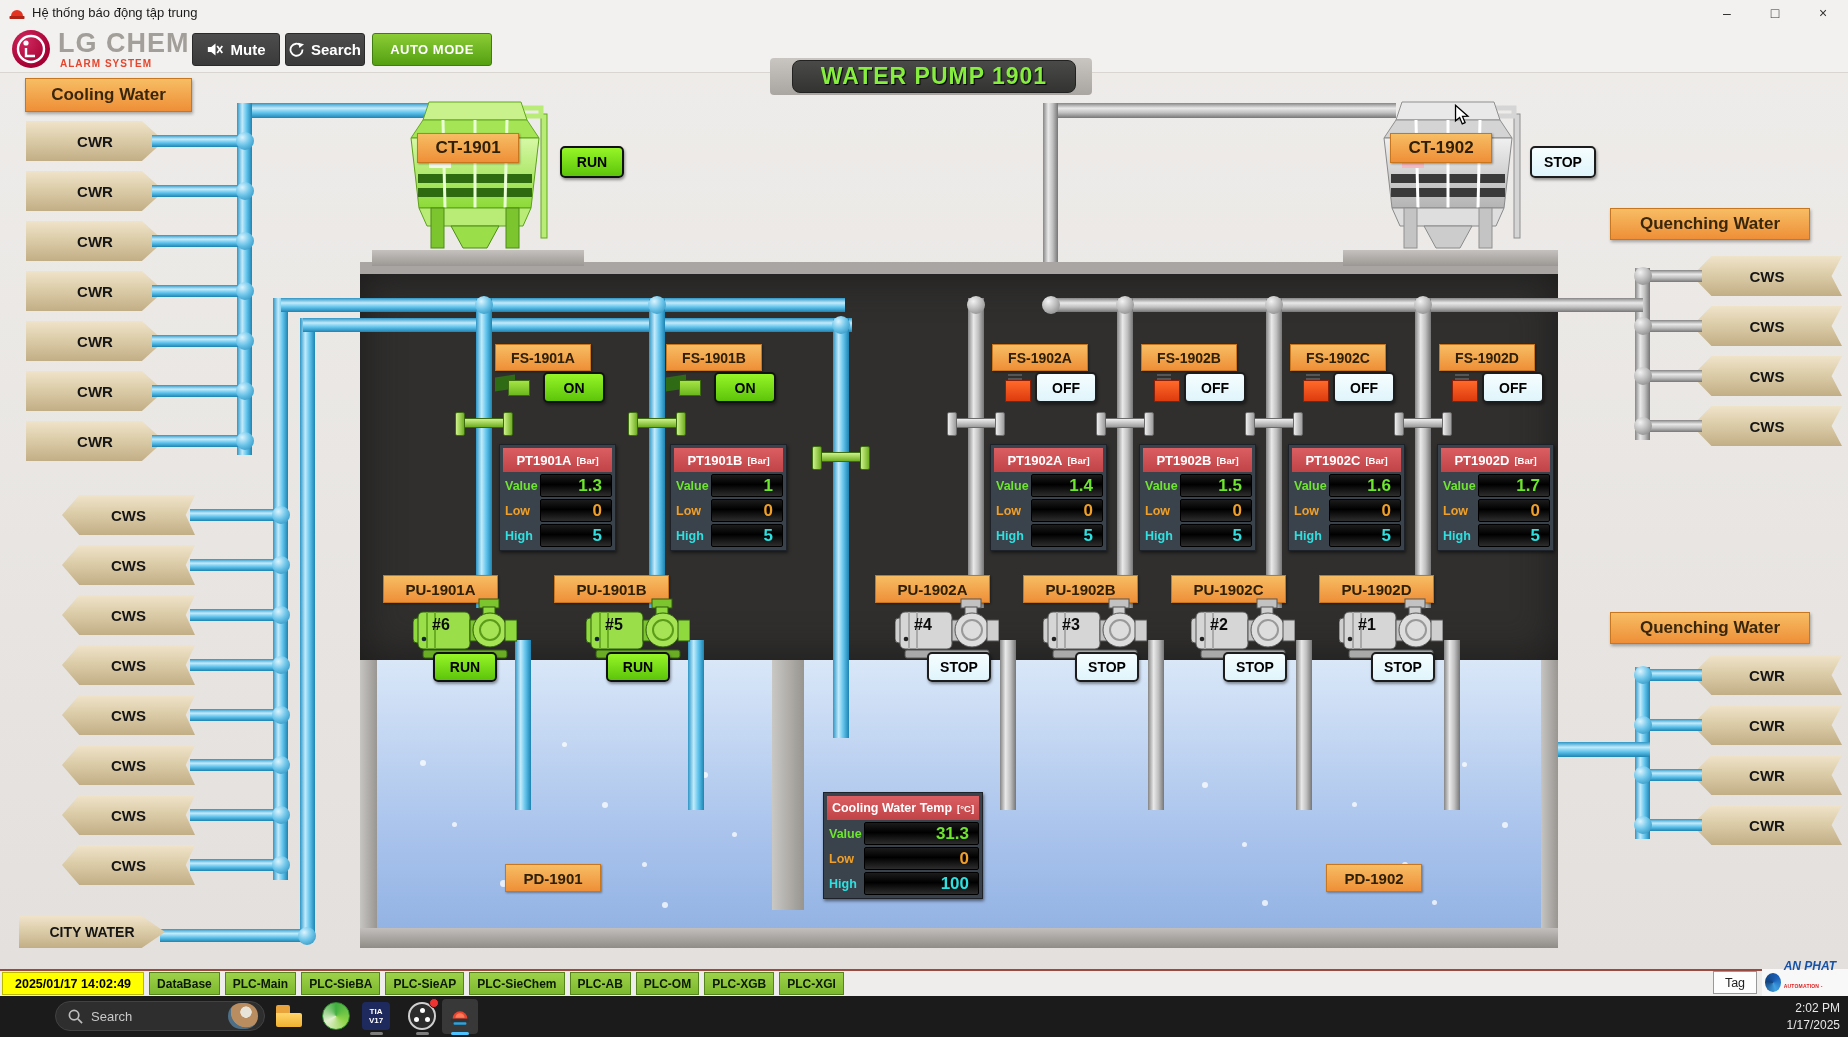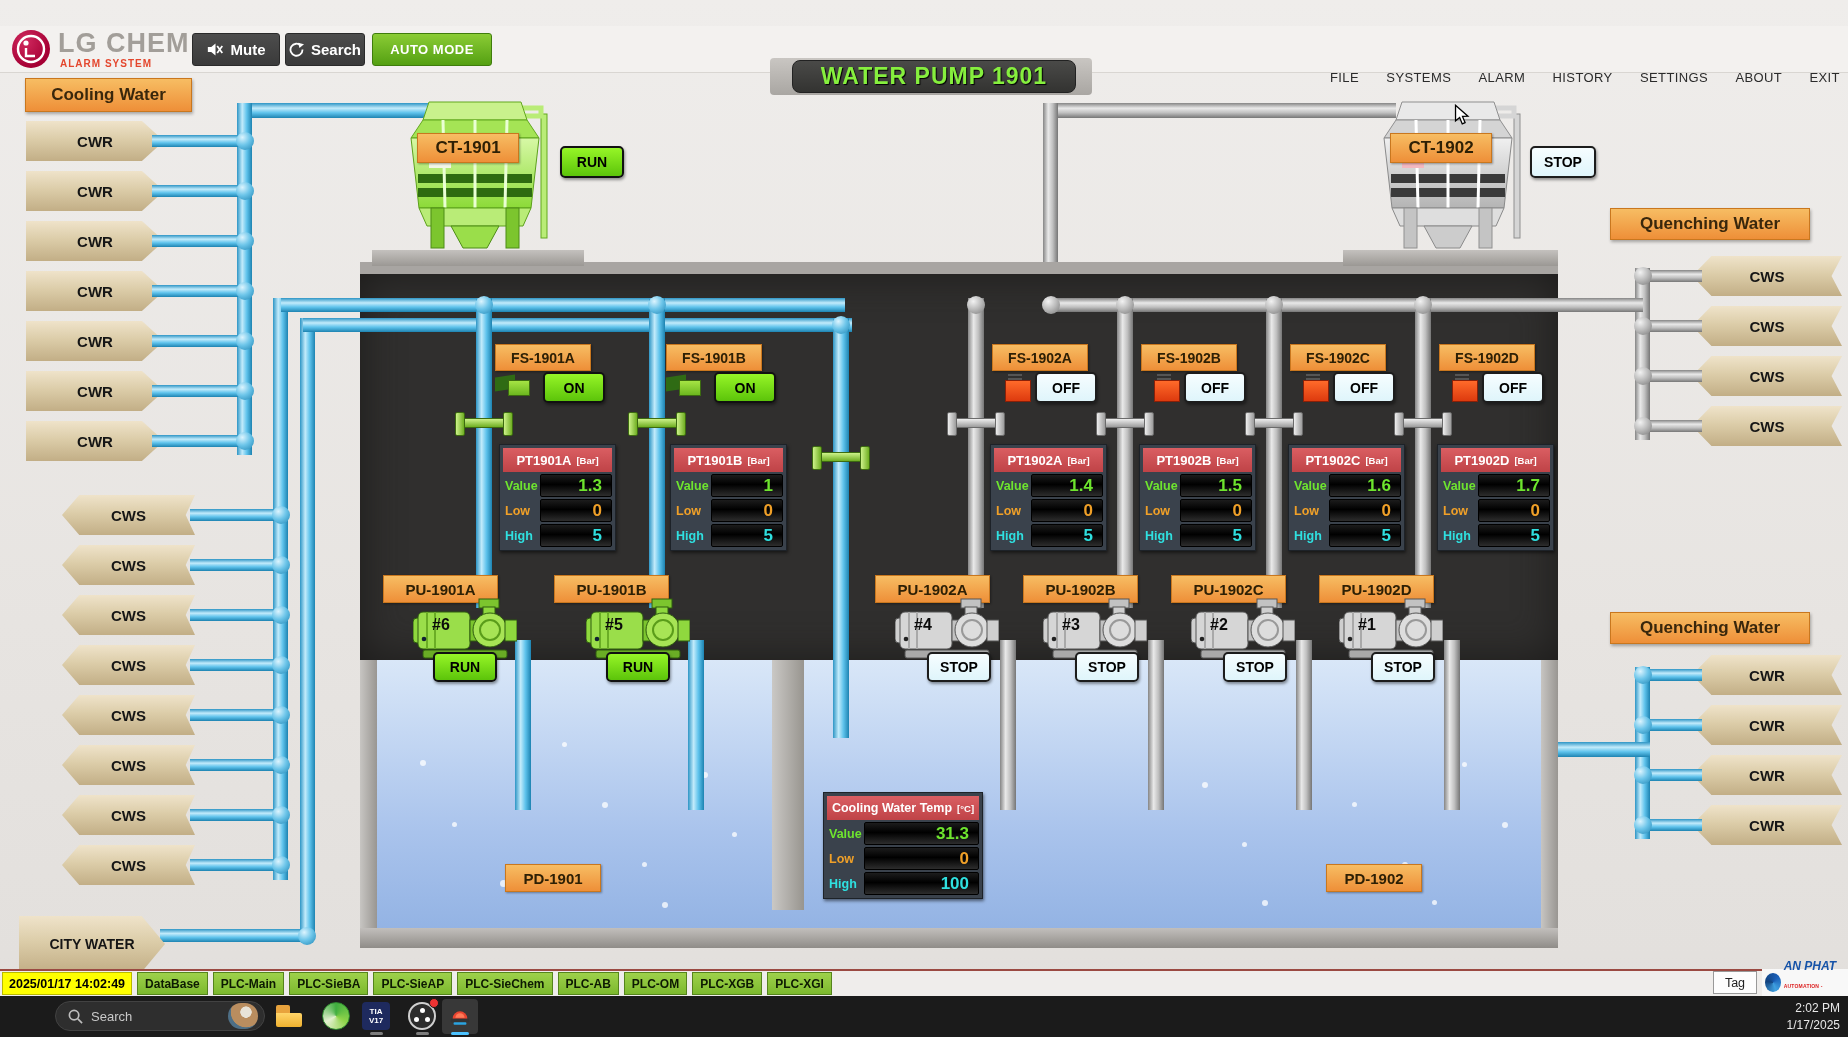--- a/index.html
+++ b/index.html
@@ -85,21 +85,21 @@
   .pt-l { width:37px; font-size:12.5px; font-weight:700; padding-left:2px; }
   .pt-v { flex:1; height:23px; background:linear-gradient(180deg,#1c1c1c,#000 45%,#2d2d2d);
           border-radius:2px; border:1px solid #000; font-size:17px; font-weight:700;
           display:flex; align-items:center; justify-content:flex-end; padding-right:9px; }
   .c-val { color:#6ee52e; } .c-low { color:#f0a028; } .c-high { color:#2fe0e0; }
 
   
   .statusbar { left:0; top:969px; width:1848px; height:27px; background:#efedeb; border-top:2px solid #9b4a42;
                display:flex; align-items:center; gap:5px; padding-left:2px; }
   .dtbox { background:#ffff00; color:#000; font-weight:700; font-size:12.5px; height:23px;
-           display:flex; align-items:center; padding:0 6px; border:1px solid #b9b900; }
+           display:flex; align-items:center; padding:0 12px; border:1px solid #b9b900; }
   .plcbtn { background:linear-gradient(180deg,#9ed14b,#7cb92e); border:1px solid #55841c; color:#0d1a02;
             font-weight:700; font-size:12px; height:23px; display:flex; align-items:center; padding:0 7px; }
   .tagbtn { position:absolute; left:1713px; top:971px; width:44px; height:23px; background:#fdfdfd; border:1px solid #999;
             font-size:12.5px; color:#222; display:flex; align-items:center; justify-content:center; }
   .vendor { position:absolute; left:1762px; top:969px; width:86px; height:27px; background:#f8f8f8;
             display:flex; align-items:center; gap:3px; padding-left:3px; }
   .vlogo { width:19px; height:19px; border-radius:50%;
            background:conic-gradient(from 40deg,#1a5fb8,#3fa0e0,#12427e,#1a5fb8); }
   .vname { font-size:12px; font-weight:800; font-style:italic; color:#1653a8; line-height:11px; }
   .vsub  { font-size:5px; font-weight:700; color:#d22; letter-spacing:.2px; }
@@ -192,20 +192,30 @@
       <rect x="57" y="22" width="8" height="21" fill="#c2c2c2" stroke="#555"></rect>
       <circle cx="77" cy="32" r="17" fill="#dddddd" stroke="#555"></circle>
       <circle cx="77" cy="32" r="10" fill="none" stroke="#999" stroke-width="2"></circle>
       <rect x="92" y="22" width="12" height="21" fill="#cfcfcf" stroke="#555"></rect>
     </symbol>
   </defs>
 </svg>
 
 <div class="screen">
 
+  <div class="abs titlebar">
+    <svg class="abs" style="left:8px;top:5px" width="18" height="16" viewBox="0 0 24 20">
+      <path d="M4 14 a8 8 0 0 1 16 0 z" fill="#e53322"></path>
+        <rect x="2" y="14" width="20" height="4" rx="1" fill="#b02315"></rect>
+    </svg>
+    <span class="abs" style="left:32px;top:5px">Hệ thống báo động tập trung</span>
+    <div class="abs win-btn" style="left:1704px">–</div>
+    <div class="abs win-btn" style="left:1752px">□</div>
+    <div class="abs win-btn" style="left:1800px">×</div>
+  </div>
 
   <div class="abs header">
     <div class="abs lg-circle">
       <svg width="38" height="38" viewBox="0 0 38 38">
         <circle cx="19" cy="19" r="13" fill="none" stroke="#fff" stroke-width="2.4"></circle>
         <circle cx="14" cy="13" r="2.6" fill="#fff"></circle>
         <path d="M14 18 v8 h9" fill="none" stroke="#fff" stroke-width="2.4"></path>
       </svg>
     </div>
     <span class="abs brand">LG CHEM</span>
@@ -226,29 +236,20 @@
       </svg>
       <span>Search</span>
     </div>
     <div class="abs hbtn automode" style="left:372px;width:120px">
       <span>AUTO MODE</span>
     </div>
 
     <div class="abs screen-title-back"></div>
     <div class="abs screen-title">WATER PUMP 1901</div>
 
-    <div class="abs menu">
-      <span>FILE</span>
-      <span>SYSTEMS</span>
-      <span>ALARM</span>
-      <span>HISTORY</span>
-      <span>SETTINGS</span>
-      <span>ABOUT</span>
-      <span>EXIT</span>
-    </div>
   </div>
 
   <div class="abs pb-h" style="left:244px;top:103px;width:196px;height:15px"></div>
   <div class="abs pb-v" style="left:237px;top:103px;width:15px;height:352px"></div>
   <div class="abs pb-v" style="left:273px;top:298px;width:15px;height:582px"></div>
   <div class="abs pb-v" style="left:300px;top:318px;width:15px;height:622px"></div>
   <div class="abs pb-h" style="left:160px;top:929px;width:146px;height:13px"></div>
 
   <div class="abs pg-h" style="left:1050px;top:103px;width:346px;height:15px"></div>
   <div class="abs pg-v" style="left:1043px;top:103px;width:15px;height:210px"></div>
@@ -299,21 +300,21 @@
   <div class="abs pb-h" style="left:190px;top:859px;width:92px;height:12px"></div>
   <div class="abs dot-b" style="left:272px;top:506px"></div>
   <div class="abs dot-b" style="left:272px;top:556px"></div>
   <div class="abs dot-b" style="left:272px;top:606px"></div>
   <div class="abs dot-b" style="left:272px;top:656px"></div>
   <div class="abs dot-b" style="left:272px;top:706px"></div>
   <div class="abs dot-b" style="left:272px;top:756px"></div>
   <div class="abs dot-b" style="left:272px;top:806px"></div>
   <div class="abs dot-b" style="left:272px;top:856px"></div>
 
-  <div class="abs tan arrow-r" style="left:19px;top:916px;width:146px;height:56px;font-size:14px">CITY WATER</div>
+  <div class="abs tan arrow-r" style="left:19px;top:916px;width:146px;height:32px;font-size:14px">CITY WATER</div>
   <div class="abs dot-b" style="left:298px;top:927px"></div>
 
   <div class="abs banner-orange" style="left:1610px;top:208px;width:200px;height:32px;font-size:17px">Quenching Water</div>
   <div class="abs tan arrow-l" style="left:1692px;top:256px;width:150px;height:40px">CWS</div>
   <div class="abs tan arrow-l" style="left:1692px;top:306px;width:150px;height:40px">CWS</div>
   <div class="abs tan arrow-l" style="left:1692px;top:356px;width:150px;height:40px">CWS</div>
   <div class="abs tan arrow-l" style="left:1692px;top:406px;width:150px;height:40px">CWS</div>
   <div class="abs pg-h" style="left:1650px;top:270px;width:52px;height:12px"></div>
   <div class="abs pg-h" style="left:1650px;top:320px;width:52px;height:12px"></div>
   <div class="abs pg-h" style="left:1650px;top:370px;width:52px;height:12px"></div>

